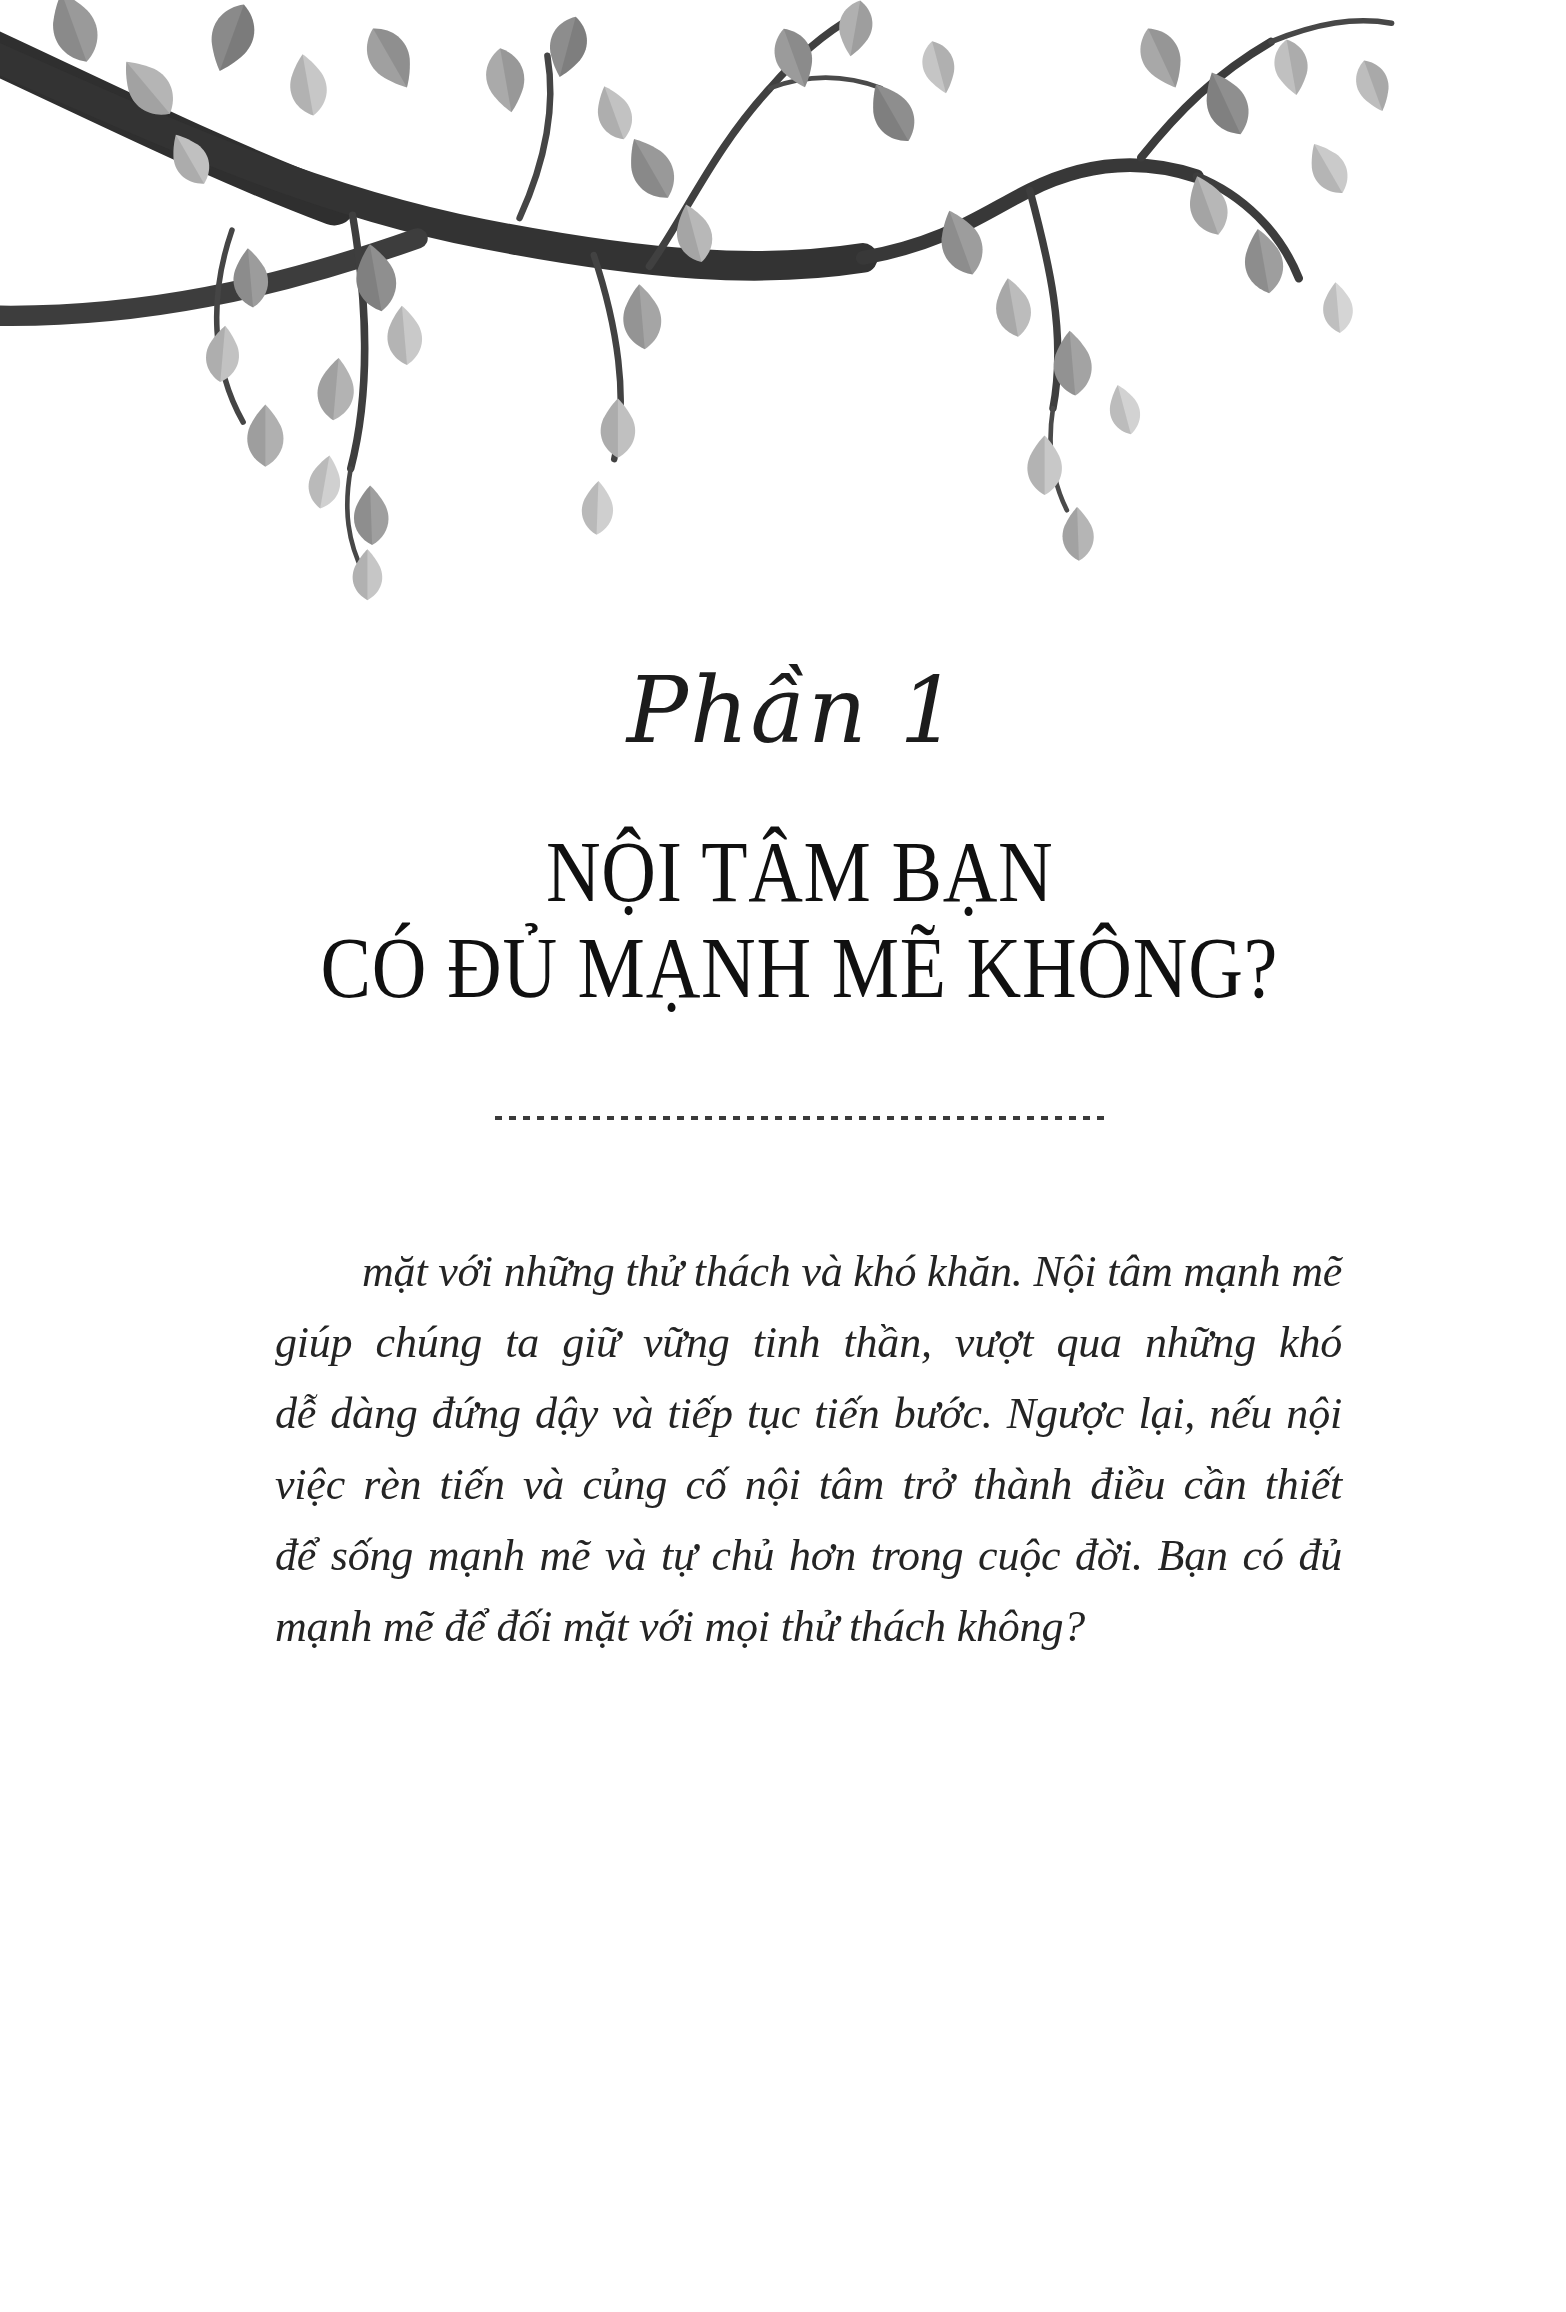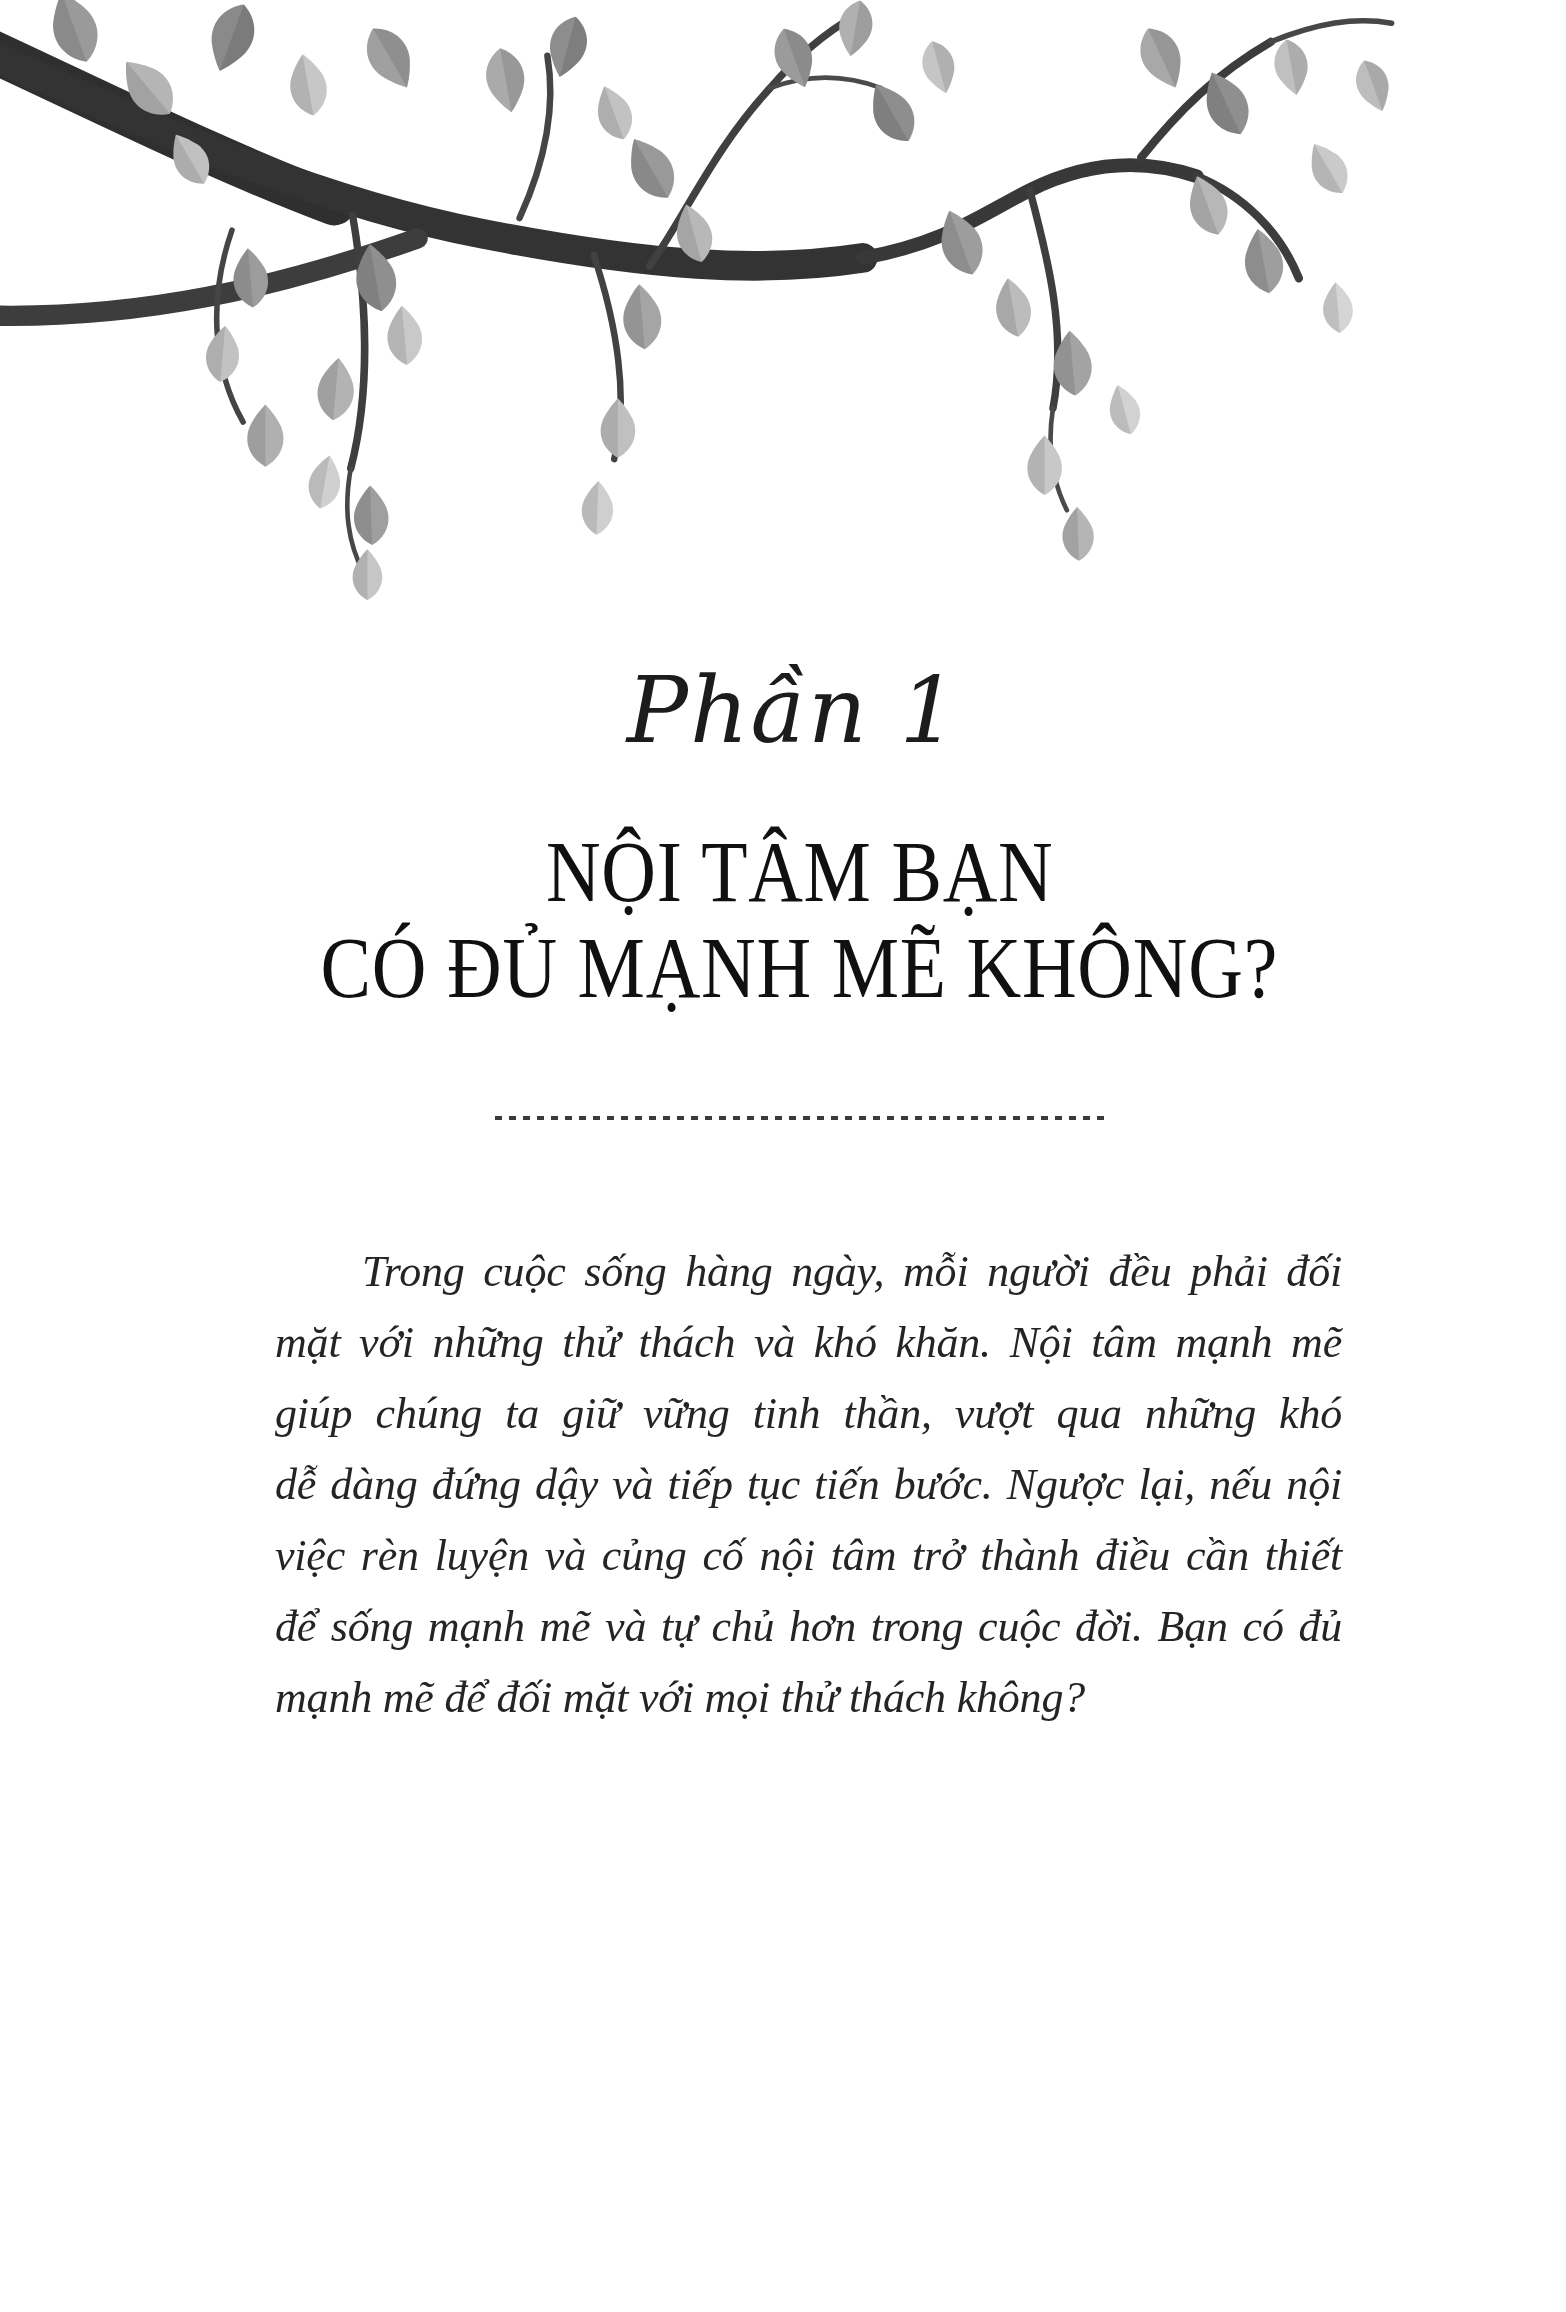--- a/index.html
+++ b/index.html
@@ -148,23 +148,22 @@
   <div class="part-label">Phần 1</div>
 
   <h1 class="page-title">
     <span class="title-line"><span>NỘI TÂM BẠN</span></span>
     <span class="title-line"><span>CÓ ĐỦ MẠNH MẼ KHÔNG?</span></span>
   </h1>
 
   <div class="dashed-divider"></div>
 
   <div class="body-paragraph">
-      <div class="para-line">Trong cuộc sống hàng ngày, mỗi người đều phải đối</div>
       <div class="para-line">mặt với những thử thách và khó khăn. Nội tâm mạnh mẽ</div>
       <div class="para-line">giúp chúng ta giữ vững tinh thần, vượt qua những khó</div>
       <div class="para-line">dễ dàng đứng dậy và tiếp tục tiến bước. Ngược lại, nếu nội</div>
-      <div class="para-line">việc rèn luyện và củng cố nội tâm trở thành điều cần thiết</div>
+      <div class="para-line">việc rèn tiến và củng cố nội tâm trở thành điều cần thiết</div>
       <div class="para-line">để sống mạnh mẽ và tự chủ hơn trong cuộc đời. Bạn có đủ</div>
       <div class="para-line">mạnh mẽ để đối mặt với mọi thử thách không?</div>
     </div>
 
 </div>
 
 
 </body></html>

